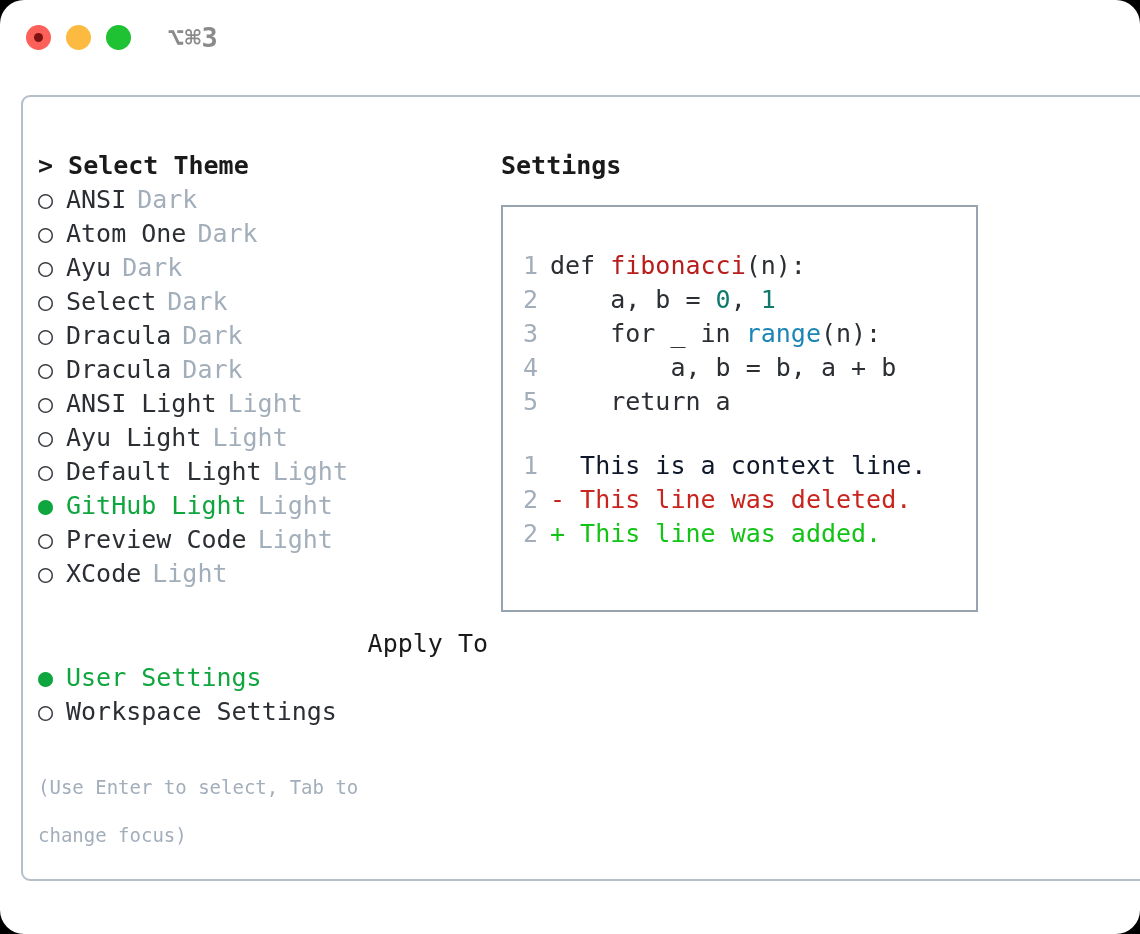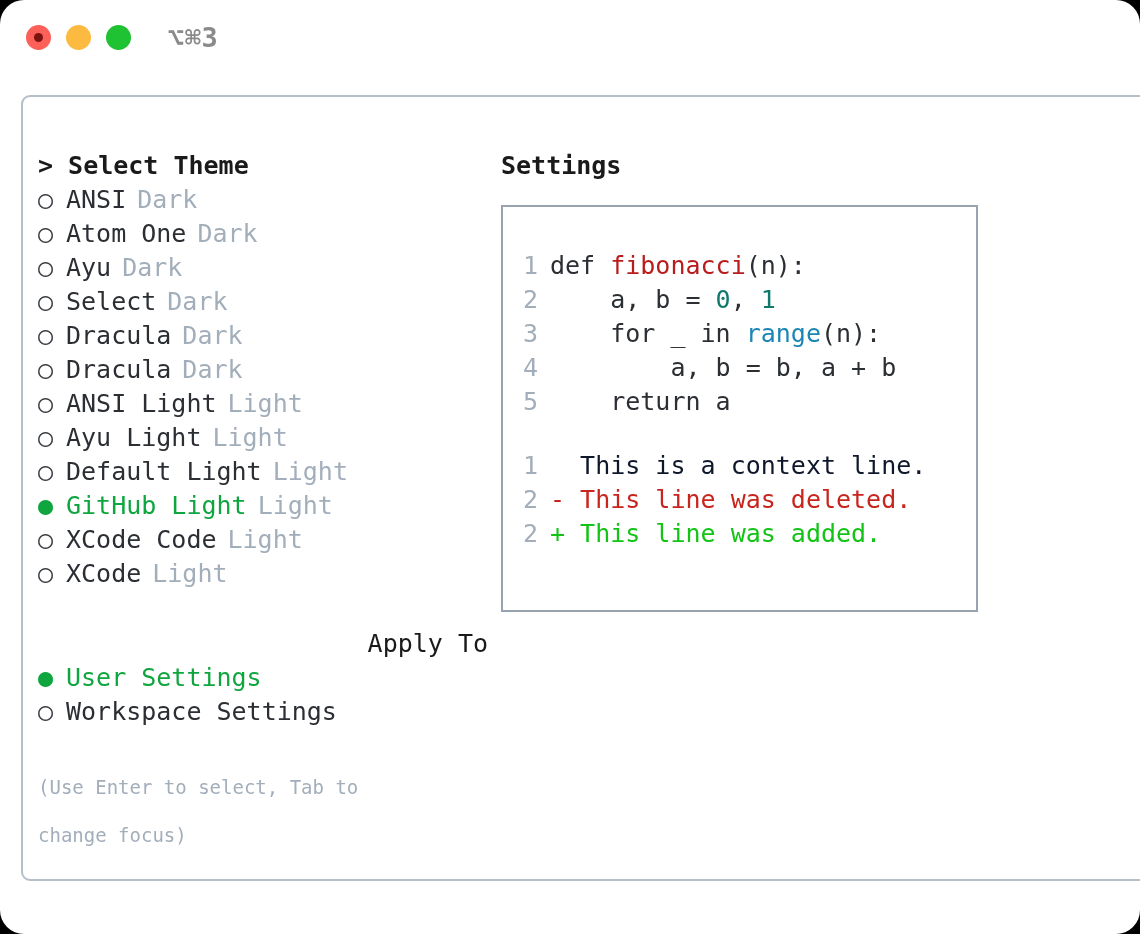--- a/index.html
+++ b/index.html
@@ -233,21 +233,21 @@
             <div class="row"><span class="marker">○</span><span class="row-label">ANSI</span><span class="row-badge">Dark</span></div>
             <div class="row"><span class="marker">○</span><span class="row-label">Atom One</span><span class="row-badge">Dark</span></div>
             <div class="row"><span class="marker">○</span><span class="row-label">Ayu</span><span class="row-badge">Dark</span></div>
             <div class="row"><span class="marker">○</span><span class="row-label">Select</span><span class="row-badge">Dark</span></div>
             <div class="row"><span class="marker">○</span><span class="row-label">Dracula</span><span class="row-badge">Dark</span></div>
             <div class="row"><span class="marker">○</span><span class="row-label">Dracula</span><span class="row-badge">Dark</span></div>
             <div class="row"><span class="marker">○</span><span class="row-label">ANSI Light</span><span class="row-badge">Light</span></div>
             <div class="row"><span class="marker">○</span><span class="row-label">Ayu Light</span><span class="row-badge">Light</span></div>
             <div class="row"><span class="marker">○</span><span class="row-label">Default Light</span><span class="row-badge">Light</span></div>
             <div class="row selected"><span class="marker sel">●</span><span class="row-label">GitHub Light</span><span class="row-badge">Light</span></div>
-            <div class="row"><span class="marker">○</span><span class="row-label">XCode Code</span><span class="row-badge">Light</span></div>
+            <div class="row"><span class="marker">○</span><span class="row-label">Preview Code</span><span class="row-badge">Light</span></div>
             <div class="row"><span class="marker">○</span><span class="row-label">XCode</span><span class="row-badge">Light</span></div>
           </div>
 
         <div class="apply-block">
           <div class="apply-heading">Apply To</div>
           <div id="apply-list">
               <div class="row selected"><span class="marker sel">●</span><span class="row-label">User Settings</span></div>
               <div class="row"><span class="marker">○</span><span class="row-label">Workspace Settings</span></div>
             </div>
         </div>

